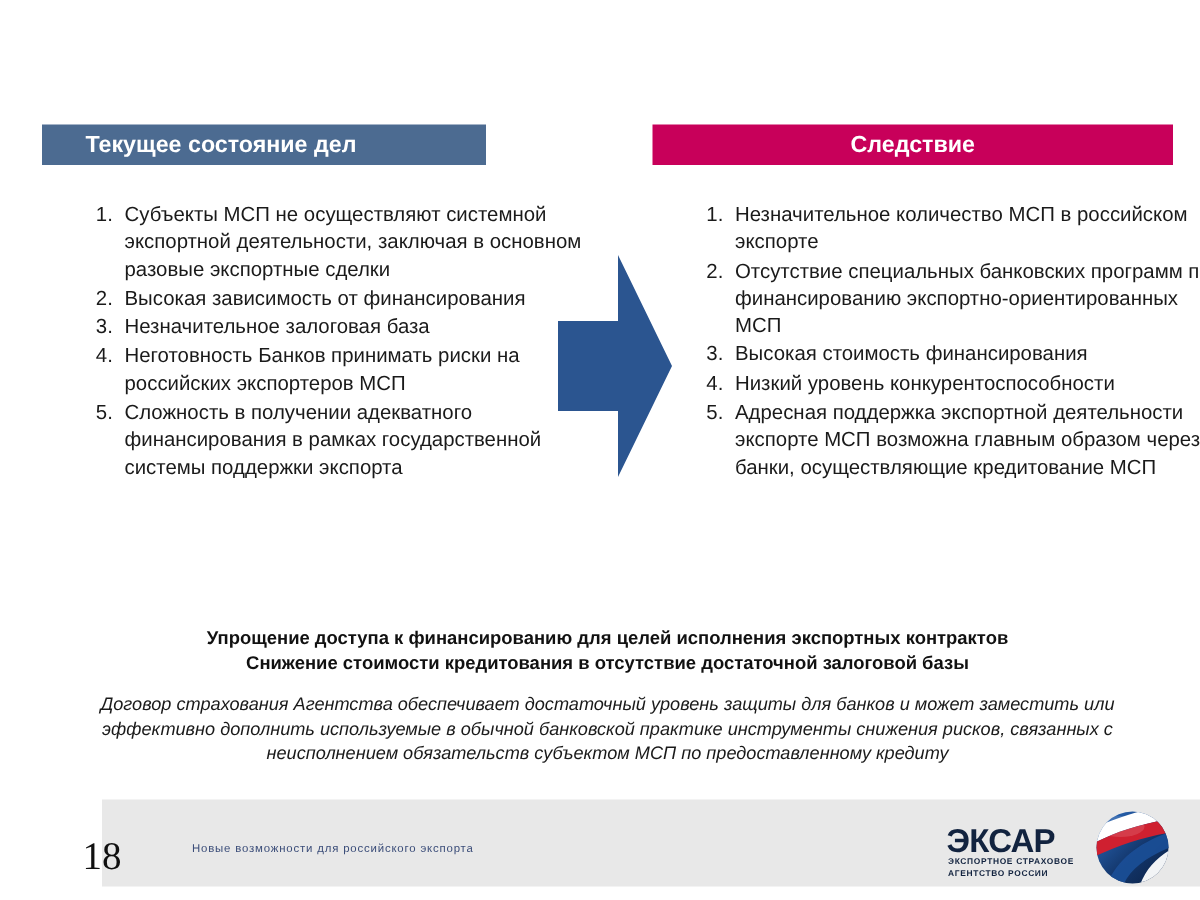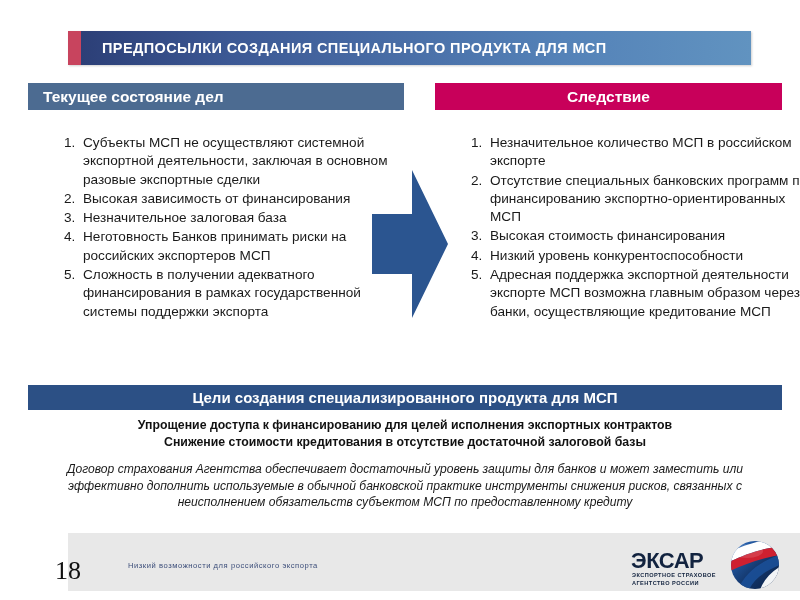--- a/index.html
+++ b/index.html
@@ -70,23 +70,23 @@
     height: 27px;
     display: flex;
     align-items: center;
     color: #ffffff;
     font-size: 15.5px;
     font-weight: bold;
   }
   .col-head.left {
     left: 28px;
     top: 83px;
-    width: 376px;
+    width: 296px;
     background: #4c6b91;
-    padding-left: 15px;
+    padding-left: 29px;
     box-sizing: border-box;
     justify-content: flex-start;
   }
   .col-head.right {
     left: 435px;
     top: 83px;
     width: 347px;
     background: #c8005a;
     justify-content: center;
   }
@@ -220,26 +220,20 @@
     height: 52px;
   }
 </style>
 </head>
 <body>
 
 <div class="slide">
 
   <div class="footer-band"></div>
 
-  <div class="title-wrap">
-    <div class="title-accent"></div>
-    <div class="title-bar">
-      <span class="title-text">ПРЕДПОСЫЛКИ СОЗДАНИЯ СПЕЦИАЛЬНОГО ПРОДУКТА ДЛЯ МСП</span>
-    </div>
-  </div>
 
   <div class="col-head left">
     <span>Текущее состояние дел</span>
   </div>
   <ol class="pts left">
     <li>Субъекты МСП не осуществляют системной экспортной деятельности, заключая в основном разовые экспортные сделки</li>
     <li>Высокая зависимость от финансирования</li>
     <li>Незначительное залоговая база</li>
     <li>Неготовность Банков принимать риски на российских экспортеров МСП</li>
     <li>Сложность в получении адекватного финансирования в рамках государственной системы поддержки экспорта</li>
@@ -255,31 +249,28 @@
     <span>Следствие</span>
   </div>
   <ol class="pts right">
     <li>Незначительное количество МСП в российском экспорте</li>
     <li>Отсутствие специальных банковских программ по финансированию экспортно-ориентированных МСП</li>
     <li>Высокая стоимость финансирования</li>
     <li>Низкий уровень конкурентоспособности</li>
     <li>Адресная поддержка экспортной деятельности экспорте МСП возможна главным образом через банки, осуществляющие кредитование МСП</li>
   </ol>
 
-  <div class="goals-bar">
-    <span>Цели создания специализированного продукта для МСП</span>
-  </div>
   <div class="goals-bold">
     <div>Упрощение доступа к финансированию для целей исполнения экспортных контрактов</div>
     <div>Снижение стоимости кредитования в отсутствие достаточной залоговой базы</div>
   </div>
   <div class="goals-italic">Договор страхования Агентства обеспечивает достаточный уровень защиты для банков и может заместить или эффективно дополнить используемые в обычной банковской практике инструменты снижения рисков, связанных с неисполнением обязательств субъектом МСП по предоставленному кредиту</div>
 
   <div class="page-num">18</div>
-  <div class="footer-note">Низкий возможности для российского экспорта</div>
+  <div class="footer-note">Новые возможности для российского экспорта</div>
 
   <div class="logo">
     <div class="logo-word">ЭКСАР</div>
     <div class="logo-sub">
       <div>ЭКСПОРТНОЕ СТРАХОВОЕ</div>
       <div>АГЕНТСТВО РОССИИ</div>
     </div>
     <div class="logo-mark">
       <svg viewBox="0 0 52 52" width="52" height="52" xmlns="http://www.w3.org/2000/svg">
         <defs>

